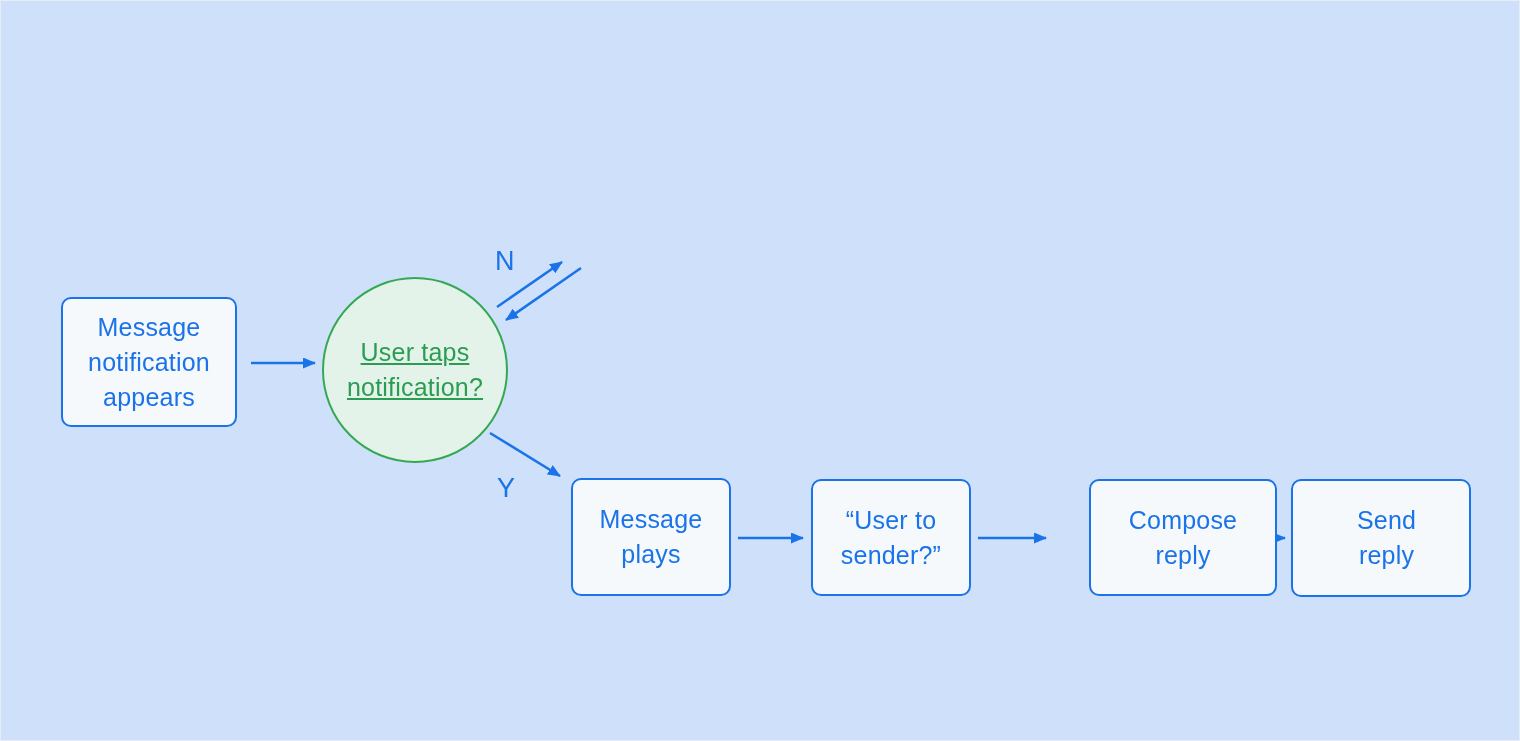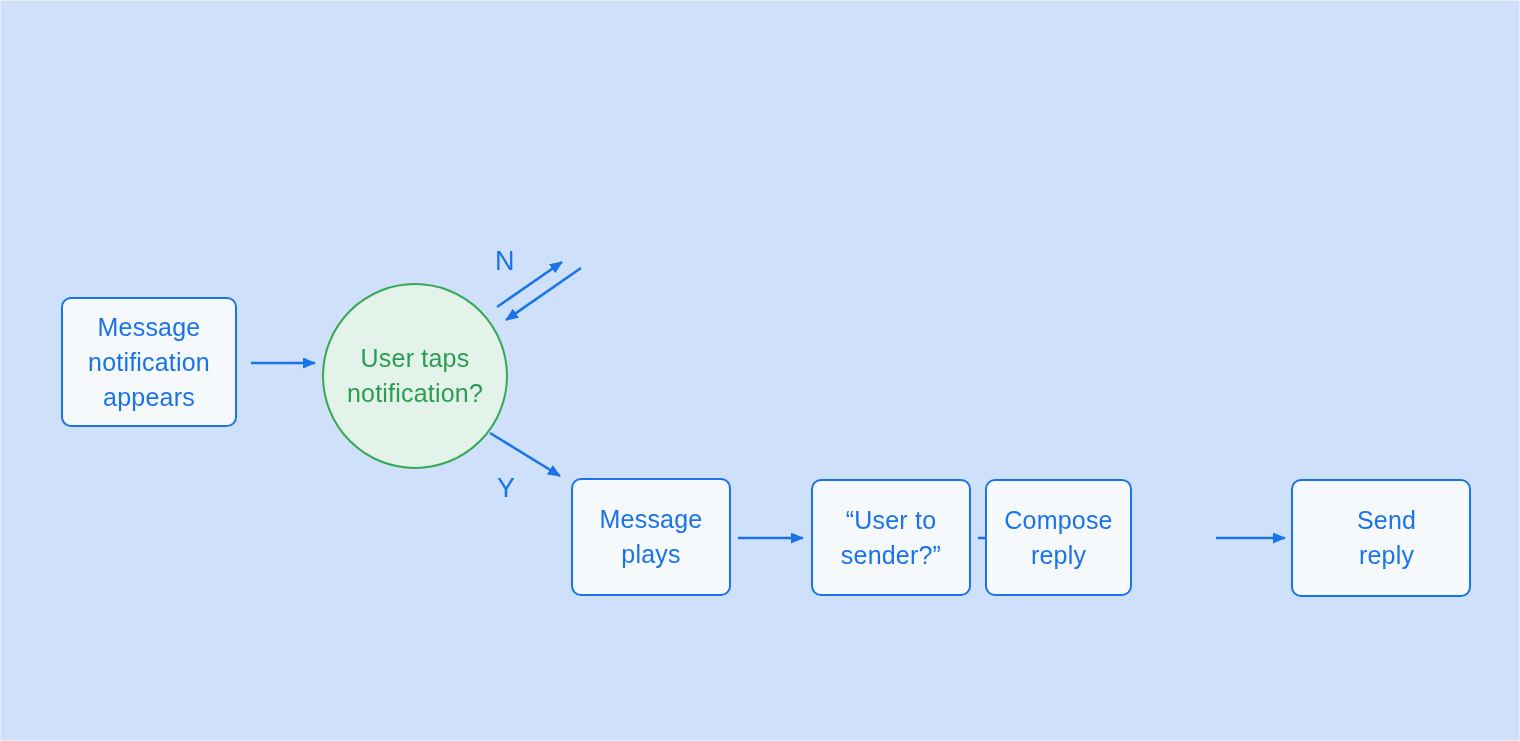--- a/index.html
+++ b/index.html
@@ -46,25 +46,25 @@
     color: #2a9d52;
   }
   .edge-label {
     position: absolute;
     color: #1a73e8;
     font-size: 27px;
     line-height: 27px;
   }
   
   #node-start            { left: 60px;   top: 296px; width: 176px; height: 130px; }
-  #node-decision         { left: 321px;  top: 282px; width: 186px; height: 186px; }
+  #node-decision         { left: 321px;  top: 276px; width: 186px; height: 186px; text-decoration: underline; }
   #node-notif-center     { left: 571px;  top: 133px; width: 275px; height: 119px; }
   #node-message-plays    { left: 570px;  top: 477px; width: 160px; height: 118px; }
   #node-reply-sender     { left: 810px;  top: 478px; width: 160px; height: 117px; }
-  #node-compose-reply    { left: 984px; top: 478px; width: 147px; height: 117px; }
+  #node-compose-reply    { left: 1088px; top: 478px; width: 188px; height: 117px; }
   #node-send-reply       { left: 1290px; top: 478px; width: 180px; height: 118px; padding-left: 11px; }
   #label-n { left: 494px; top: 247px; }
   #label-y { left: 496px; top: 474px; }
 </style>
 </head>
 <body>
 
 <div class="canvas">
 
   <svg class="arrows-layer" viewBox="0 0 1520 741" xmlns="http://www.w3.org/2000/svg">

